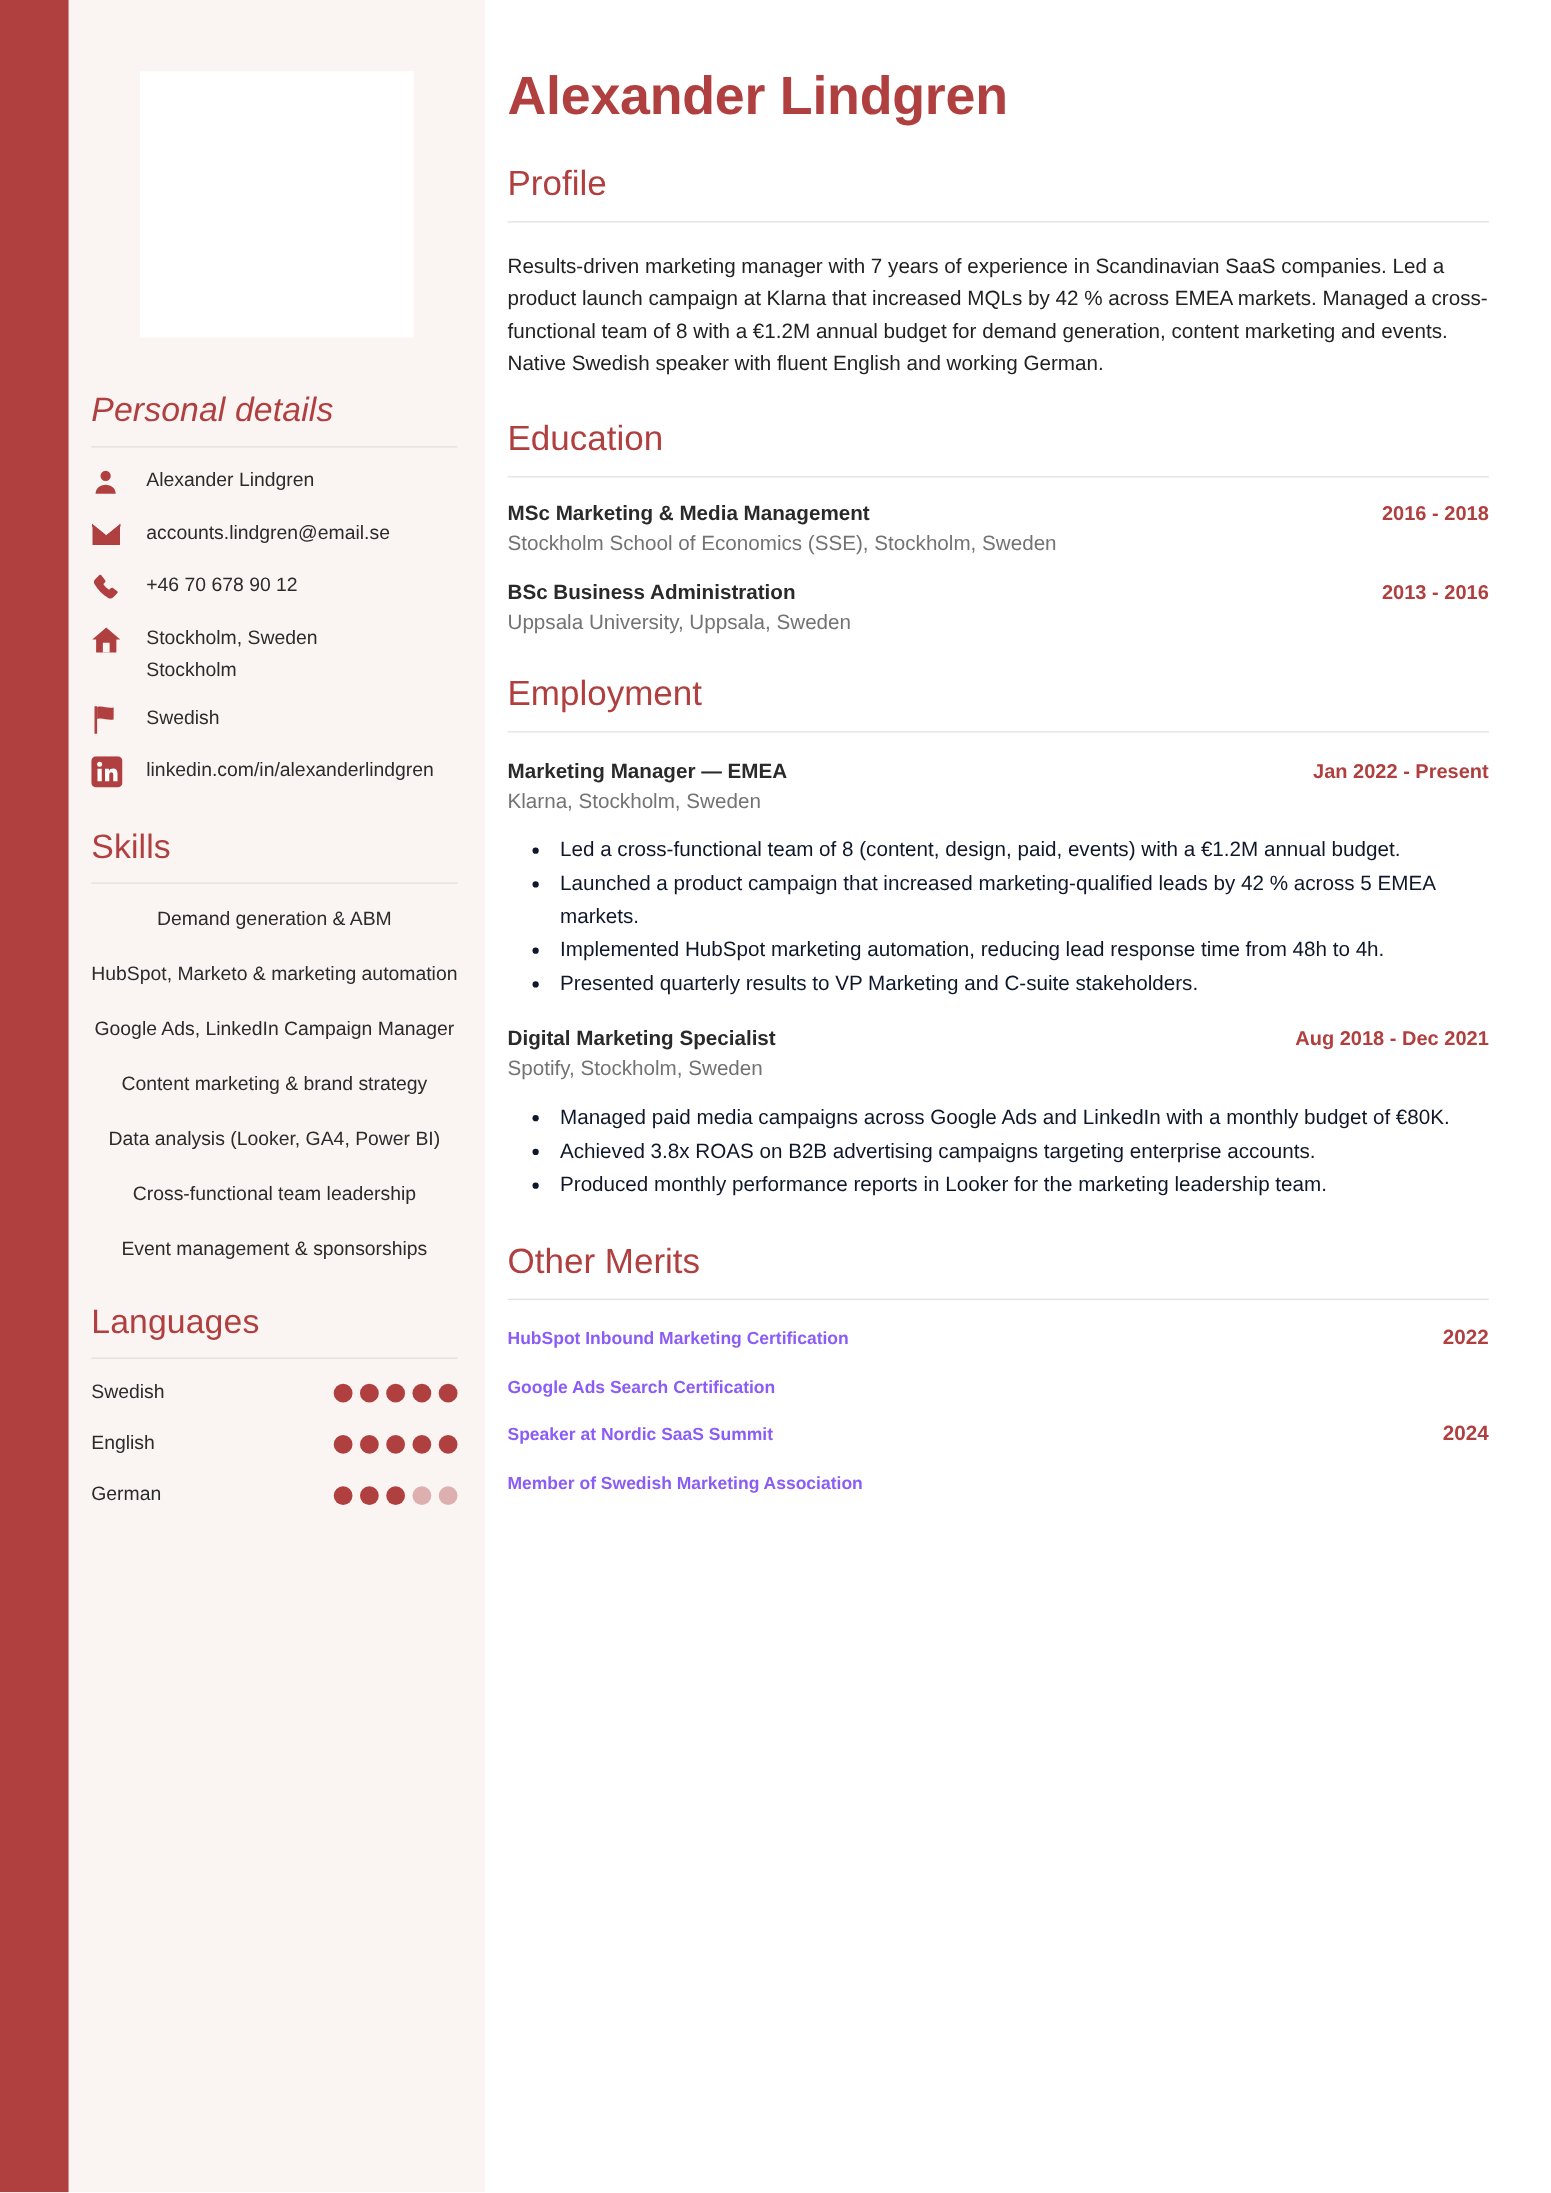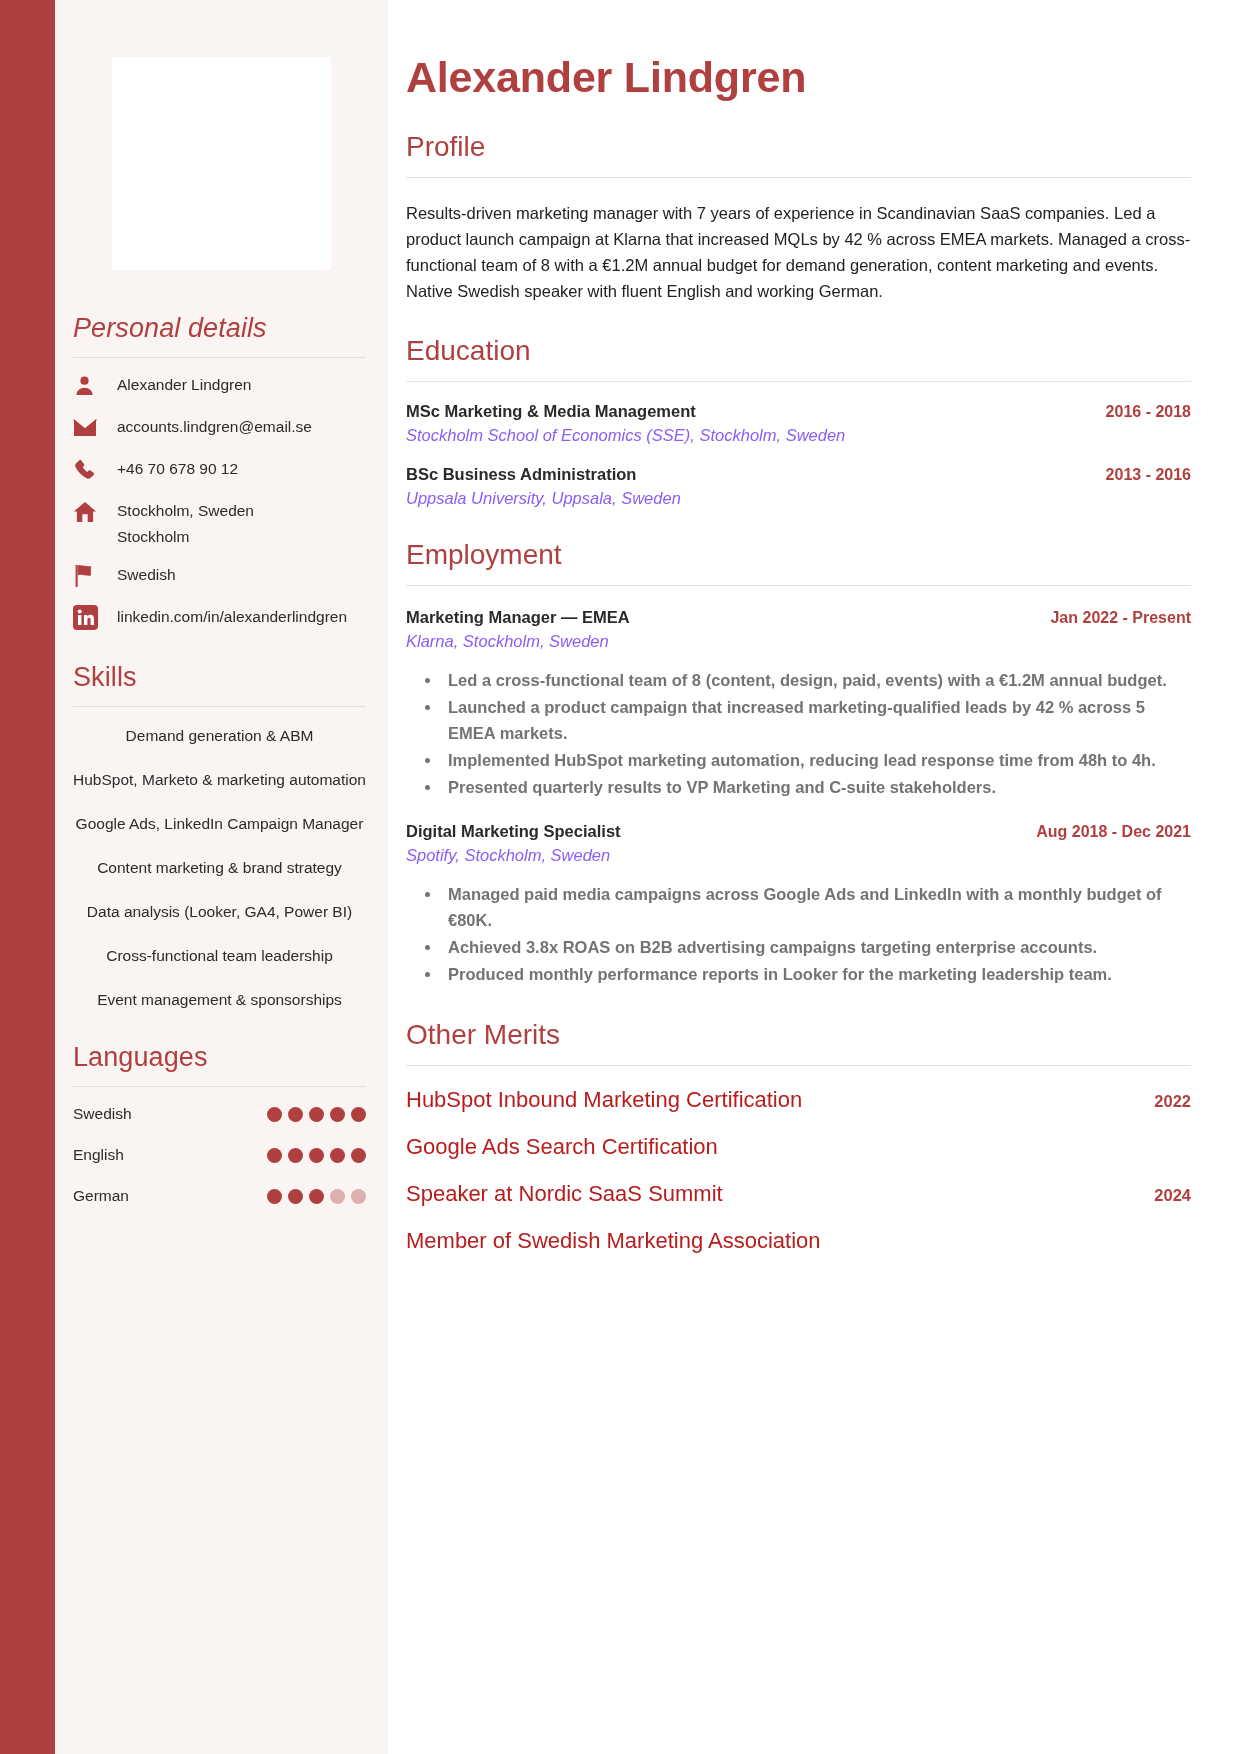--- a/index.html
+++ b/index.html
@@ -147,47 +147,45 @@
     color: #2a2a2a;
   }
   .entry-date {
     font-size: 16px;
     font-weight: bold;
     color: #b0403f;
     white-space: nowrap;
   }
   .entry-sub {
     font-size: 16.5px;
-    color: #8b5cf6;
+    color: #737373;
     margin-top: 5px;
-    font-style: italic;
   }
   .bullets {
     margin: 17px 0 0 0;
     padding-left: 36px;
   }
   .bullets li {
     font-size: 16.5px;
     line-height: 25.8px;
-    color: #737373;
+    color: #0f172a;
     margin-bottom: 1px;
     padding-left: 6px;
-    font-weight: bold;
   }
   .merit {
     display: flex;
     justify-content: space-between;
     align-items: baseline;
     margin-top: 21px;
     gap: 16px;
   }
   .merit-title {
-    font-size: 22px;
-    font-weight: normal;
-    color: #b91c1c;
+    font-size: 14px;
+    font-weight: bold;
+    color: #8b5cf6;
   }
   .merit-date {
     font-size: 16.5px;
     font-weight: bold;
     color: #b0403f;
     white-space: nowrap;
   }
   .edu-block { margin-top: 20px; }
 </style>
 </head>

